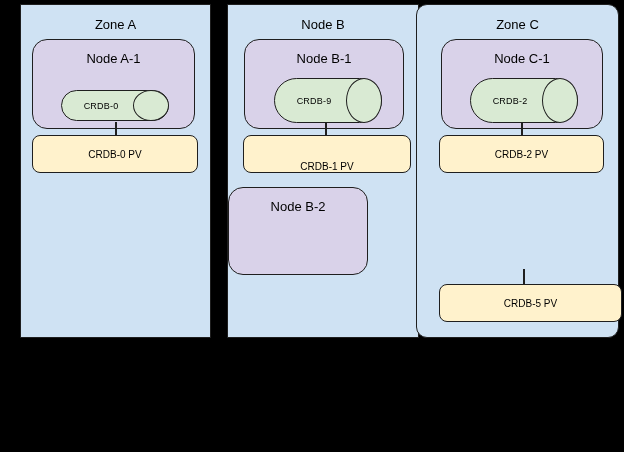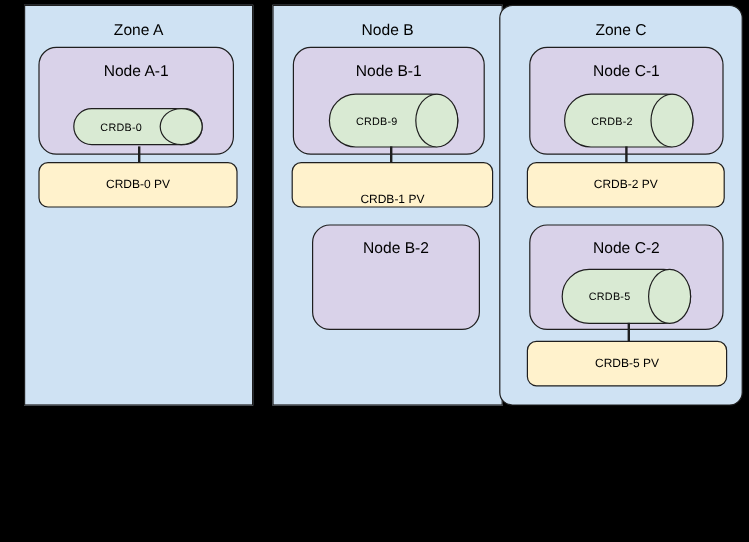--- a/index.html
+++ b/index.html
@@ -75,31 +75,31 @@
   .nA1   { left:11px;  top:34px;  width:163px; height:90px; }
   .cylA  { left:28px;  top:50px;  width:108px; height:31px; }
   .conA  { left:94px;  top:117px; height:14px; }
   .pvA   { left:11px;  top:130px; width:166px; }
 
   
   .nB1   { left:16px;  top:34px;  width:160px; height:90px; }
   .cylB  { left:29px;  top:38px;  width:108px; height:45px; }
   .conB  { left:97px;  top:117px; height:14px; }
   .pvB   { left:15px;  top:130px; width:168px;align-items:flex-end; }
-  .nB2   { left:32px;  top:182px; width:140px; height:88px; }
+  .nB2   { left:0;  top:182px; width:140px; height:88px; }
 
   
   .nC1   { left:24px;  top:34px;  width:162px; height:90px; }
   .cylC1 { left:28px;  top:38px;  width:108px; height:45px; }
   .conC1 { left:104px; top:117px; height:14px; }
   .pvC1  { left:22px;  top:130px; width:165px; }
   .nC2   { left:24px;  top:182px; width:162px; height:88px; }
   .cylC2 { left:26px;  top:36px;  width:108px; height:46px; }
   .conC2 { left:106px; top:264px; height:16px; }
-  .pvC2  { left:22px;  top:279px; width:167px;justify-content:center; }
+  .pvC2  { left:22px;  top:279px; width:183px;justify-content:center; }
 </style>
 </head>
 <body>
 
 <div class="canvas">
 
   <section class="zone" id="zoneA">
     <div class="zone-title">Zone A</div>
 
     <div class="node nA1">
@@ -149,27 +149,20 @@
         <span class="pod-label">CRDB-2</span>
       </div>
     </div>
 
     <div class="connector conC1"></div>
 
     <div class="pv pvC1">
       <span>CRDB-2 PV</span>
     </div>
 
-    <div class="node nC2">
-      <div class="node-title">Node C-2</div>
-      <div class="cyl cylC2">
-        <span class="cap"></span>
-        <span class="pod-label">CRDB-5</span>
-      </div>
-    </div>
 
     <div class="connector conC2"></div>
 
     <div class="pv pvC2">
       <span>CRDB-5 PV</span>
     </div>
   </section>
 
 </div>
 

